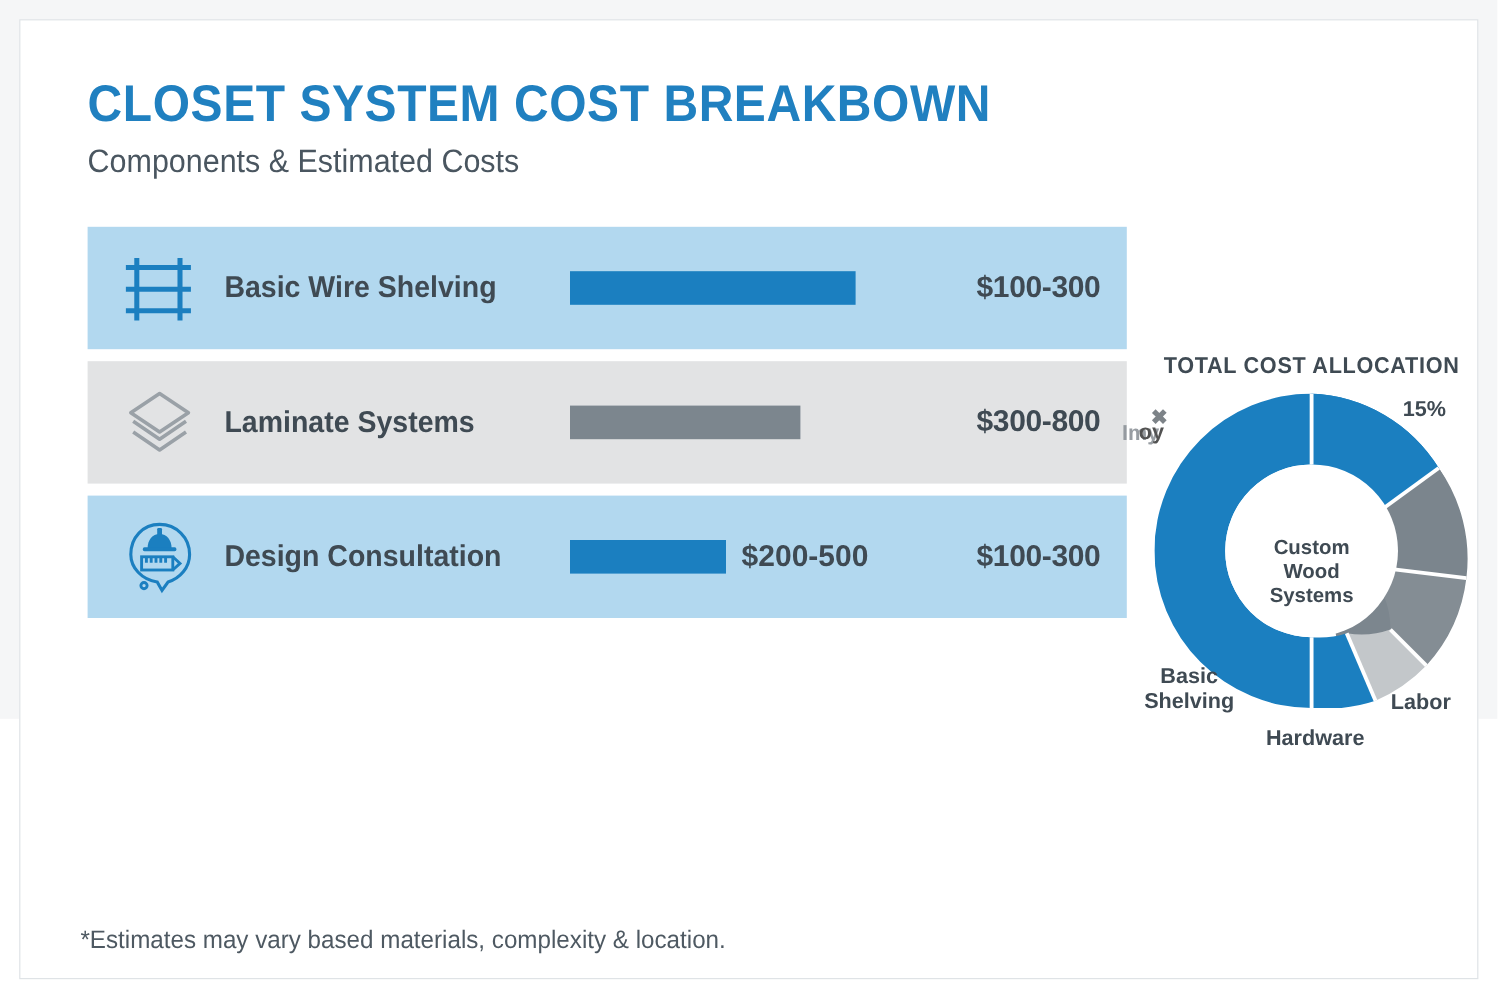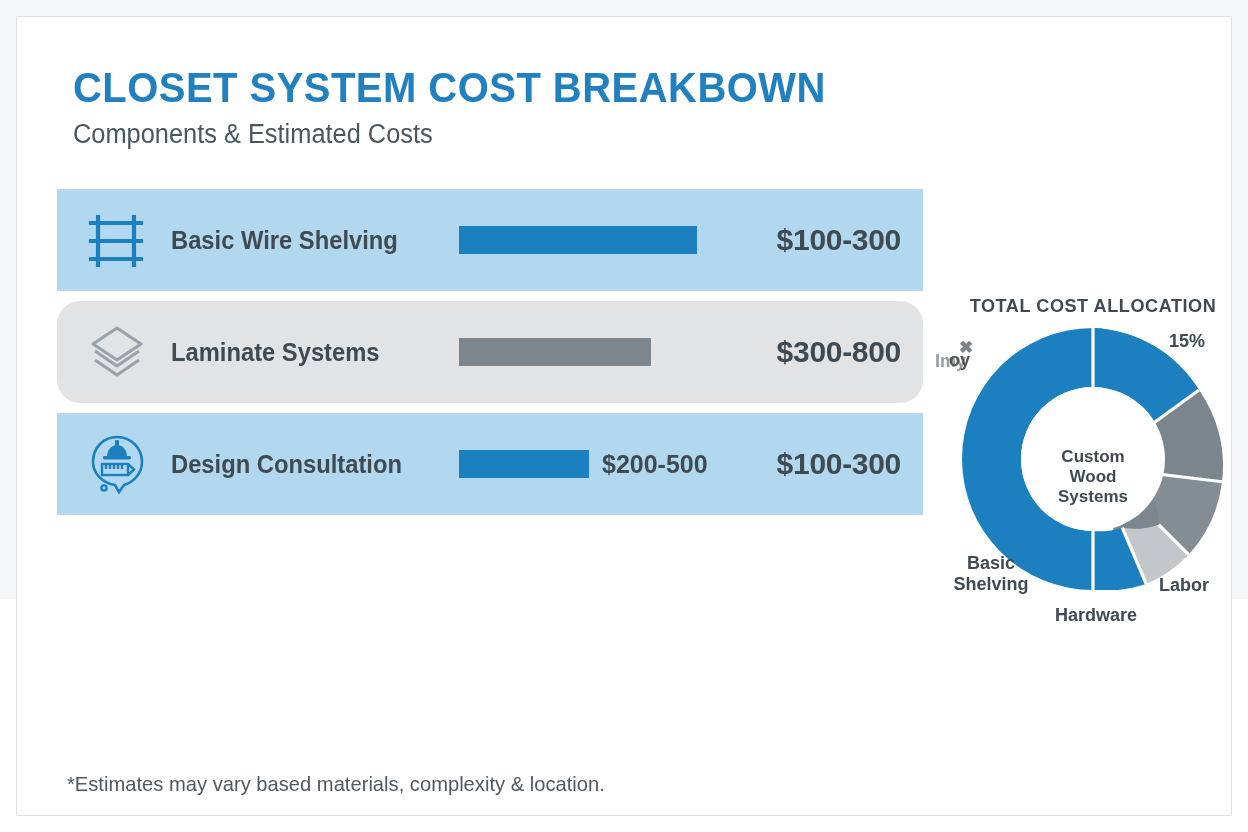--- a/index.html
+++ b/index.html
@@ -60,32 +60,32 @@
     margin: 10px 0 0 0;
     line-height: 1.1;
     transform: scaleX(0.94);
     transform-origin: left center;
     white-space: nowrap;
   }
 
   
   #rows {
     position: absolute;
-    left: 40px;
+    left: 56px;
     top: 172px;
     width: 866px;
   }
   .row {
     position: relative;
     height: 102px;
     margin-bottom: 10px;
     box-sizing: border-box;
   }
   .row.tint-blue   { background: #b2d8ef; }
-  .row.tint-gray   { background: #e2e3e4; border-radius: 23px; }
+  .row.tint-gray   { background: #e2e3e4; }
   .row.tint-accent { background: #7db4db; }
 
   
   .row-highlight {
     position: absolute;
     left: 0;
     top: 0;
     bottom: 0;
     width: 400px;
     background: #1b7fc0;
@@ -146,21 +146,21 @@
     font-weight: bold;
     color: #3f4a53;
     white-space: nowrap;
     transform-origin: left center;
   }
   .row-value {
     position: absolute;
     right: 22px;
     top: 50%;
     transform: translateY(-50%);
-    font-size: 30px;
+    font-size: 25px;
     font-weight: bold;
     color: #3f4a53;
     white-space: nowrap;
     letter-spacing: -0.3px;
   }
   .row.tint-accent .row-value { color: #ffffff; }
 
   
   #footnote {
     position: absolute;

